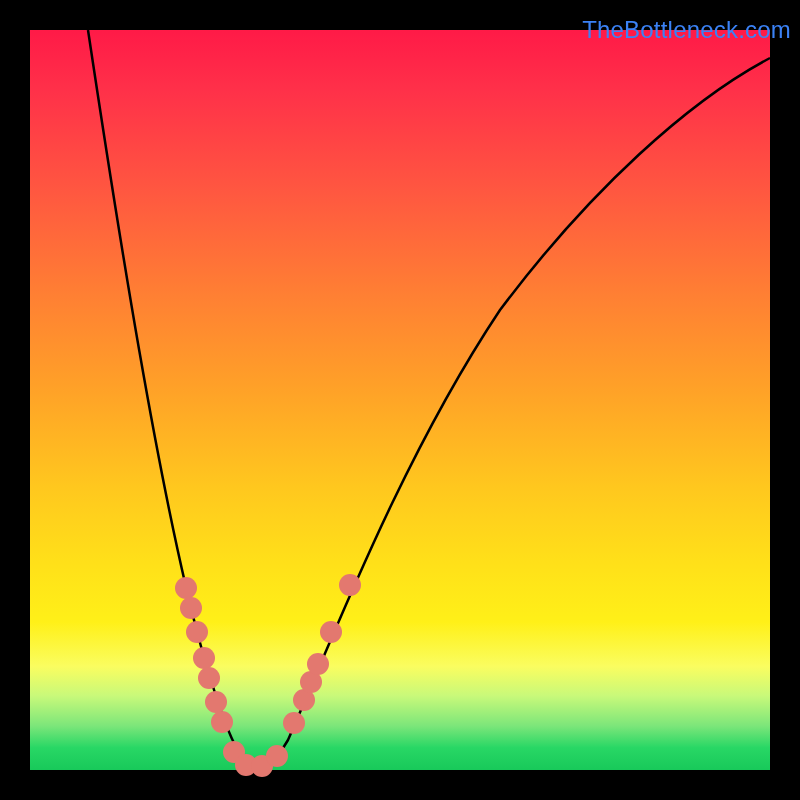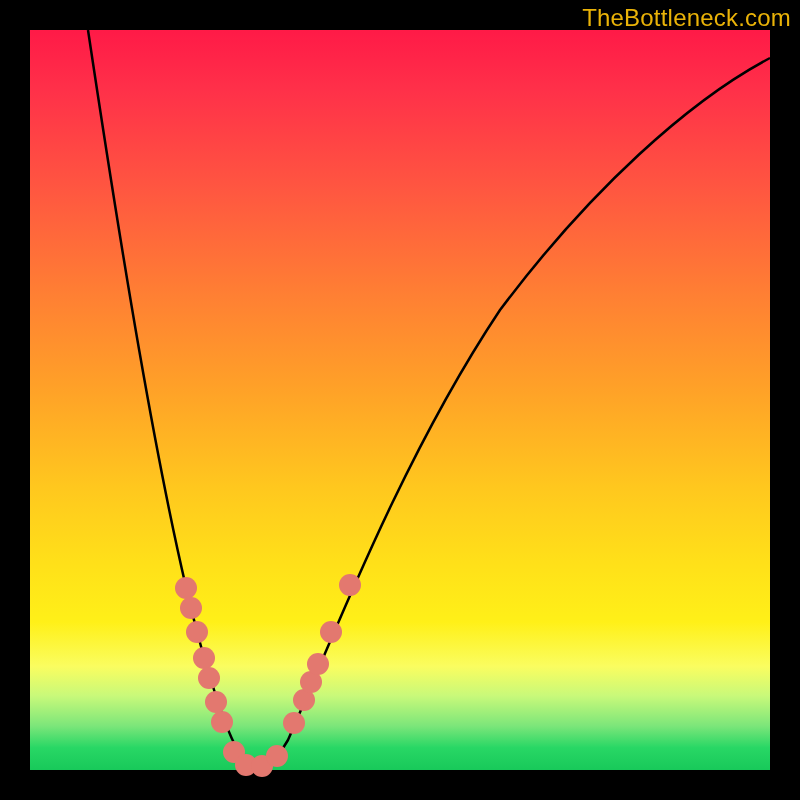--- a/index.html
+++ b/index.html
@@ -38,23 +38,23 @@
       #fff018 80%,
       #fafd60 86%,
       #c8f97a 90%,
       #7de67a 94%,
       #28d765 97%,
       #18c95a 100%
     );
   }
   .watermark {
     position: absolute;
-    top: 4px;
+    top: 16px;
     right: 9px;
-    color: #eab308;
+    color: #3b82f6;
     font-size: 24px;
     font-weight: 500;
     letter-spacing: 0.2px;
     pointer-events: none;
     font-family: Arial, Helvetica, sans-serif;
   }
   svg.curve {
     position: absolute;
     left: 0;
     top: 0;

